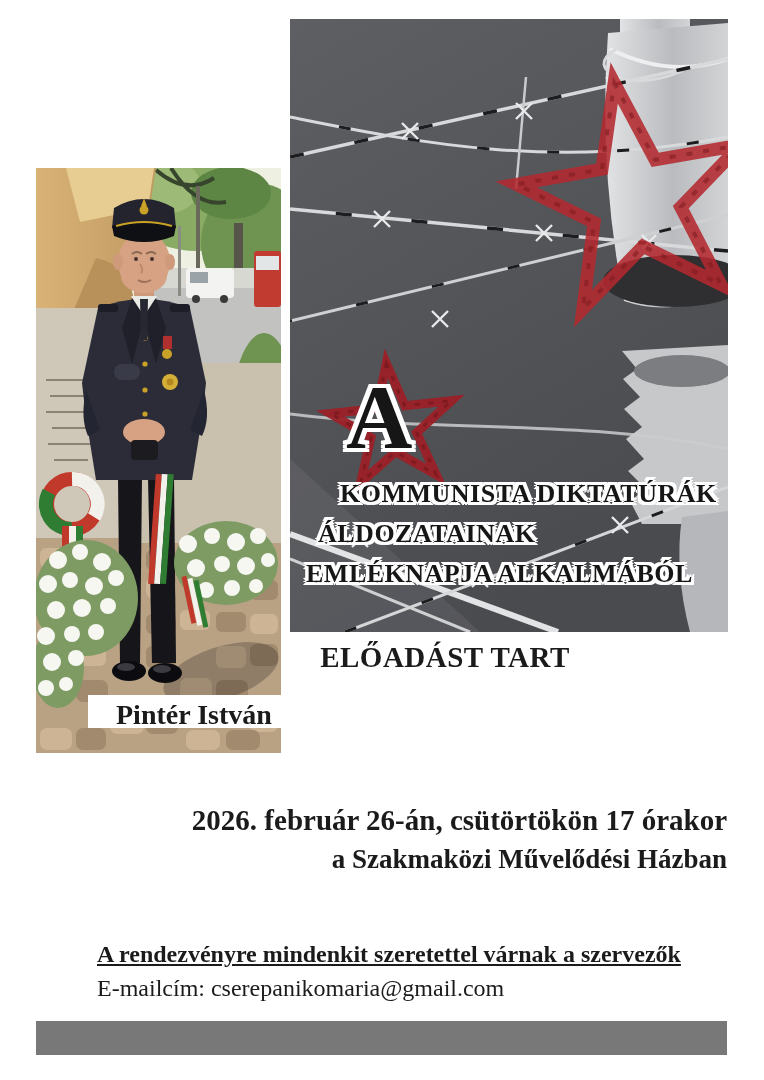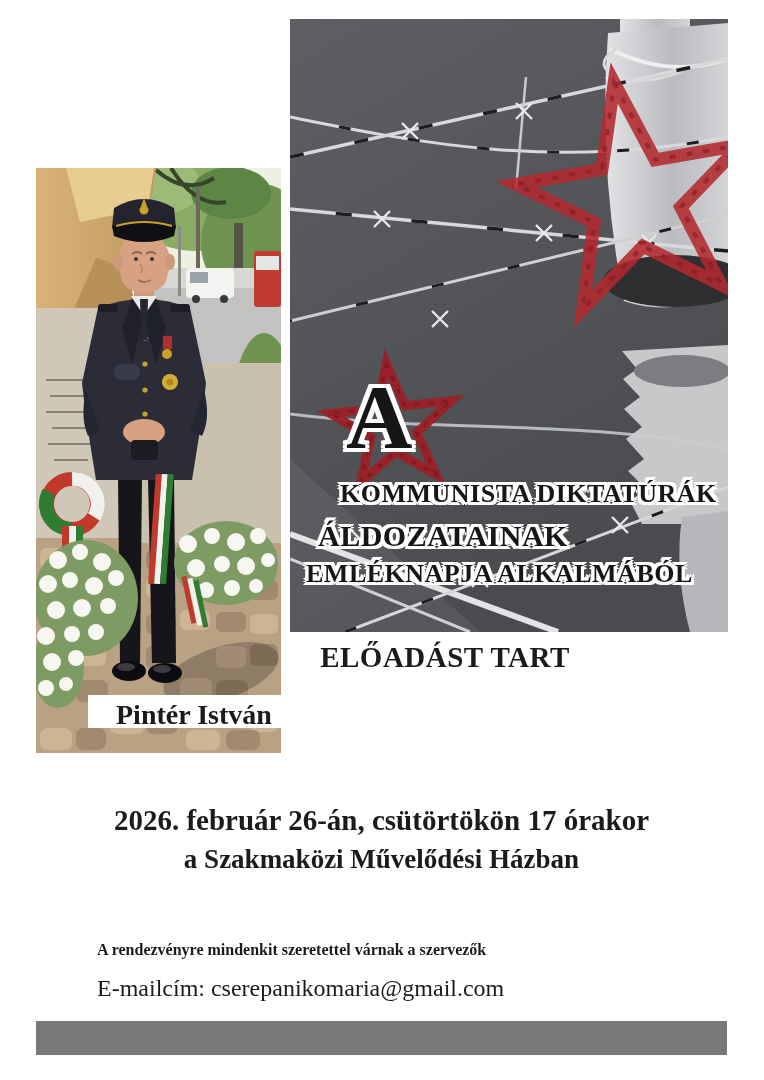--- a/index.html
+++ b/index.html
@@ -19,32 +19,32 @@
       -3px -3px 0 #fff, 3px -3px 0 #fff, -3px 3px 0 #fff, 3px 3px 0 #fff,
       -3px 0 0 #fff, 3px 0 0 #fff, 0 -3px 0 #fff, 0 3px 0 #fff,
       -2px -2px 0 #fff, 2px -2px 0 #fff, -2px 2px 0 #fff, 2px 2px 0 #fff;
   }
   .big-a{left:346px;top:371px;font-size:92px;line-height:1;
     text-shadow:
       -4px -4px 0 #fff, 4px -4px 0 #fff, -4px 4px 0 #fff, 4px 4px 0 #fff,
       -4px 0 0 #fff, 4px 0 0 #fff, 0 -4px 0 #fff, 0 4px 0 #fff,
       -2px -2px 0 #fff, 2px -2px 0 #fff, -2px 2px 0 #fff, 2px 2px 0 #fff;}
   .ov1{left:340px;top:479px;font-size:26px;letter-spacing:.5px;}
-  .ov2{left:318px;top:519px;font-size:30px;letter-spacing:.5px;}
+  .ov2{left:318px;top:519px;font-size:26px;letter-spacing:.5px;}
   .ov3{left:306px;top:559px;font-size:26px;letter-spacing:.5px;}
   .lecture-heading{left:300px;top:641px;width:290px;text-align:center;
     font-size:29px;font-weight:bold;letter-spacing:.5px;}
   .name-band{left:88px;top:695px;width:193px;height:33px;background:#ffffff;}
   .speaker-name{left:116px;top:699px;font-size:28px;font-weight:bold;white-space:nowrap;}
   .speaker-title{left:271px;top:699px;font-size:24px;font-weight:bold;line-height:27px;white-space:nowrap;}
-  .centerwrap{left:36px;width:691px;text-align:center;white-space:nowrap;}
+  .centerwrap{left:36px;width:691px;text-align:right;white-space:nowrap;}
   .event-date{top:804px;font-size:29px;font-weight:bold;}
   .event-venue{top:844px;font-size:27px;font-weight:bold;}
   .event-address{top:881px;font-size:23px;font-weight:bold;}
-  .invitation{left:97px;top:941px;font-size:16px;font-weight:bold;white-space:nowrap;}
+  .invitation{left:97px;top:941px;font-size:24px;font-weight:bold;white-space:nowrap;text-decoration:underline;}
   .email{left:97px;top:975px;font-size:24px;white-space:nowrap;}
   .footer-bar{left:36px;top:1021px;width:691px;height:34px;background:#787878;}
 </style>
 </head>
 <body>
 
 <div class="page">
 
   <svg class="abs portrait" viewBox="0 0 245 585" aria-hidden="true">
     <defs>

